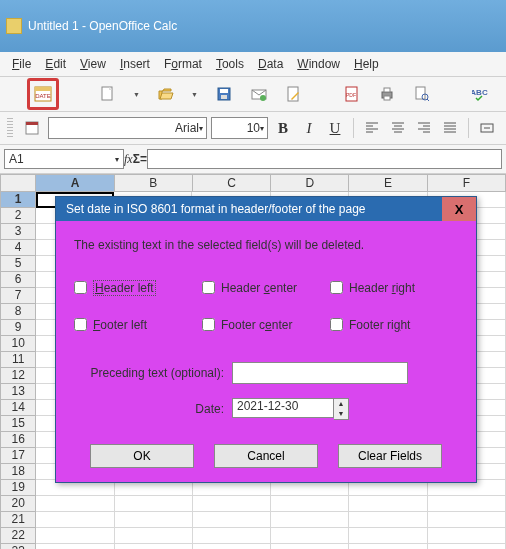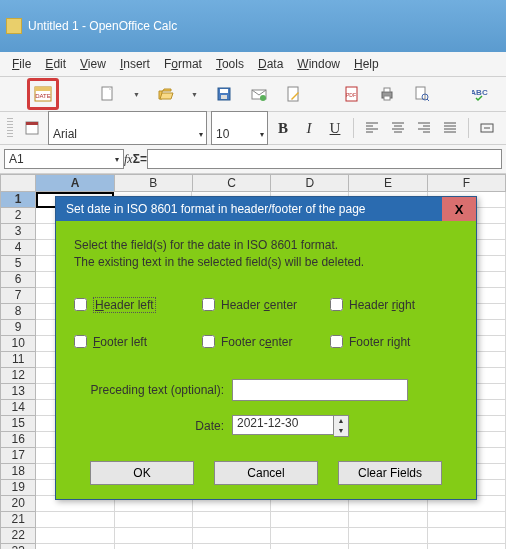--- a/index.html
+++ b/index.html
@@ -9,41 +9,41 @@
 .menubar span{padding:2px 6px;cursor:default;}
 .menubar span u{text-decoration:underline;}
 .toolbar{height:30px;display:flex;align-items:center;padding:2px 4px;gap:17px;border-bottom:1px solid #d0d0d0;background:#f5f5f5;}
 .tb-btn{width:22px;height:22px;display:flex;align-items:center;justify-content:center;border:1px solid transparent;}
 .tb-btn svg{display:block;}
 .grip{width:6px;height:20px;background:repeating-linear-gradient(#bbb,#bbb 1px,transparent 1px,transparent 3px);margin:0 3px;}
 .sep{width:1px;height:20px;background:#ccc;margin:0 3px;}
 .highlight{border:3px solid #d23c3c;border-radius:3px;padding:1px;}
 .dd-arrow{font-size:7px;color:#555;margin-left:-1px;}
 .fmt-row{height:28px;display:flex;align-items:center;padding:2px 4px;gap:4px;border-bottom:1px solid #d0d0d0;background:#f5f5f5;}
-.combo{height:20px;border:1px solid #8a8a8a;background:#fff;display:flex;align-items:center;justify-content:space-between;padding:12px 3px 0 4px;}
+.combo{height:20px;border:1px solid #8a8a8a;background:#fff;display:flex;align-items:center;justify-content:flex-end;padding:0 3px 0 4px;}
 .font-name{width:150px;}
 .font-size{width:48px;}
 .fmt-btn{width:22px;height:22px;display:flex;align-items:center;justify-content:center;font-family:"Times New Roman",serif;font-size:15px;}
 .cellbar{height:24px;display:flex;align-items:center;gap:0;padding:2px 4px;border-bottom:1px solid #d0d0d0;background:#f5f5f5;}
 .cellref{width:110px;height:18px;border:1px solid #8a8a8a;background:#fff;padding:0 4px;display:flex;align-items:center;justify-content:space-between;}
 .formula-input{flex:1;height:18px;border:1px solid #8a8a8a;background:#fff;}
 .sheet{position:relative;}
 .colhdr{display:flex;height:18px;}
 .corner{width:36px;border:1px solid #b8b8b8;background:#eee;}
 .ch{width:81px;border:1px solid #b8b8b8;border-left:none;background:#eee;text-align:center;line-height:16px;}
 .ch.sel{background:#9cbde0;font-weight:bold;}
 .rows{}
 .row{display:flex;height:16px;}
 .rh{width:36px;border:1px solid #b8b8b8;border-top:none;background:#eee;text-align:center;line-height:14px;}
 .rh.sel{background:#9cbde0;font-weight:bold;}
 .cell{width:81px;border-right:1px solid #d8d8d8;border-bottom:1px solid #d8d8d8;}
 .cell.a1{border:2.2px solid #000;position:relative;box-sizing:border-box;}
 .cell.a1::after{content:"";position:absolute;right:-3px;bottom:-3px;width:5px;height:5px;background:#000;}
 
-.dialog{position:absolute;left:55px;top:196px;width:420px;background:#84cc16;border:1px solid #2a5a8d;box-shadow:2px 2px 6px rgba(0,0,0,0.3);}
+.dialog{position:absolute;left:55px;top:196px;width:420px;background:#d946ef;border:1px solid #2a5a8d;box-shadow:2px 2px 6px rgba(0,0,0,0.3);}
 .dlg-title{height:24px;background:#2a6bb0;color:#fff;display:flex;align-items:center;justify-content:space-between;padding:0 0 0 10px;font-size:12px;}
 .dlg-close{width:34px;height:24px;background:#d96f6f;color:#000;display:flex;align-items:center;justify-content:center;font-size:13px;font-weight:bold;}
 .dlg-body{padding:16px 18px 14px;}
 .info{margin-bottom:26px;line-height:1.4;}
 .chk-grid{display:grid;grid-template-columns:1fr 1fr 1fr;row-gap:22px;margin-bottom:30px;}
 .chk{display:flex;align-items:center;gap:6px;}
 .chk input{width:13px;height:13px;margin:0;}
 .chk.first .lbl{border:1px dotted #555;padding:0 1px;}
 .form-row{display:flex;align-items:center;gap:8px;margin-bottom:14px;}
 .form-row .flabel{width:150px;text-align:right;}
@@ -458,21 +458,20 @@
     </div>
 </div>
 
 <div class="dialog">
   <div class="dlg-title">
     <span>Set date in ISO 8601 format in header/footer of the page</span>
     <div class="dlg-close">X</div>
   </div>
   <div class="dlg-body">
     <div class="info">
-      <div>Select the field(s) for the date in ISO 8601 format.</div>
       <div>The existing text in the selected field(s) will be deleted.</div>
     </div>
     <div class="chk-grid">
       <label class="chk first">
           <input type="checkbox" style="">
           <span class="lbl"><u>H</u>eader left</span>
         </label>
       <label class="chk">
           <input type="checkbox" style="">
           <span>Header <u>c</u>enter</span>

